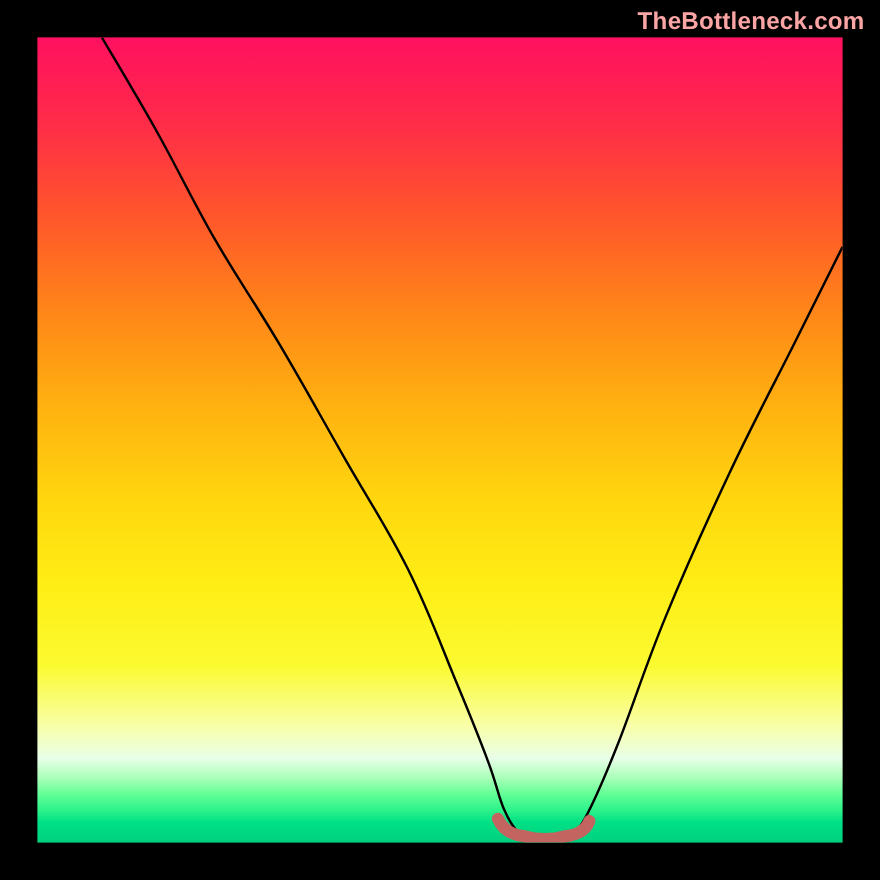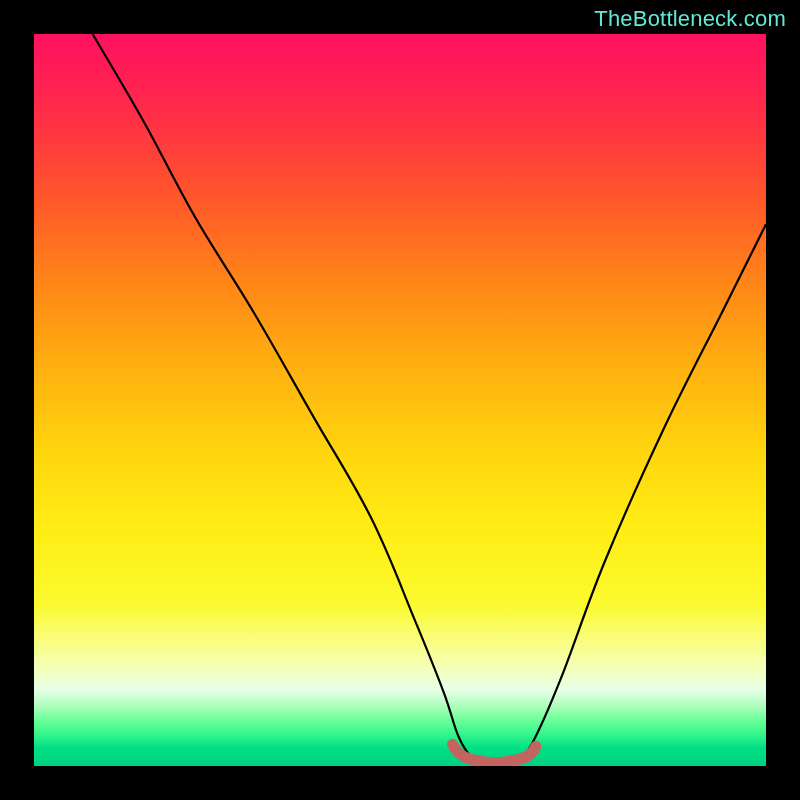--- a/index.html
+++ b/index.html
@@ -37,24 +37,25 @@
       #a8ffb8 92%,
       #62ff96 94%,
       #2cf28a 96%,
       #00e085 97.5%,
       #00d080 100%);
   }
   .watermark {
     position: absolute;
     top: 6px;
     right: 14px;
-    color: #5eead4;
+    color: #fca5a5;
     font-size: 22px;
     letter-spacing: 0.2px;
     user-select: none;
+    font-weight: bold;
   }
   svg.curve {
     position: absolute;
     inset: 0;
   }
 </style>
 </head>
 <body>
 
 <div class="frame">

